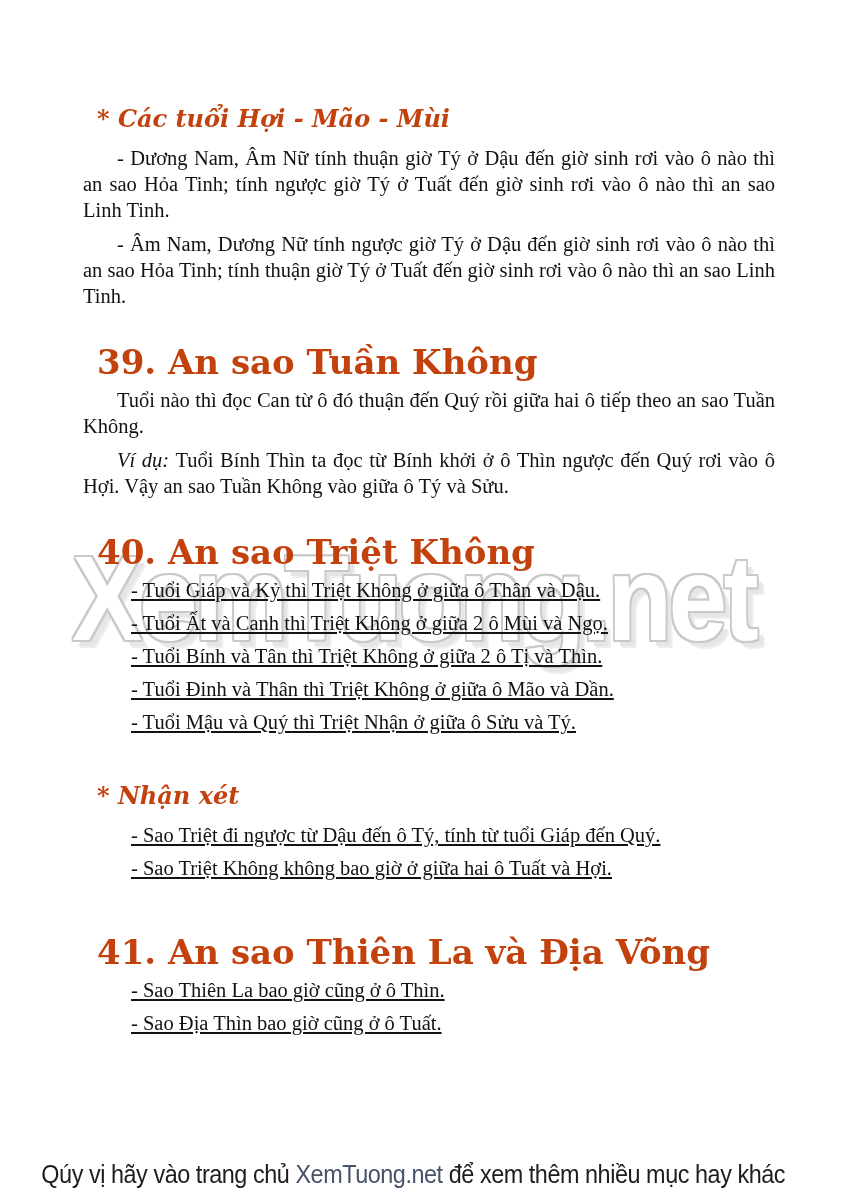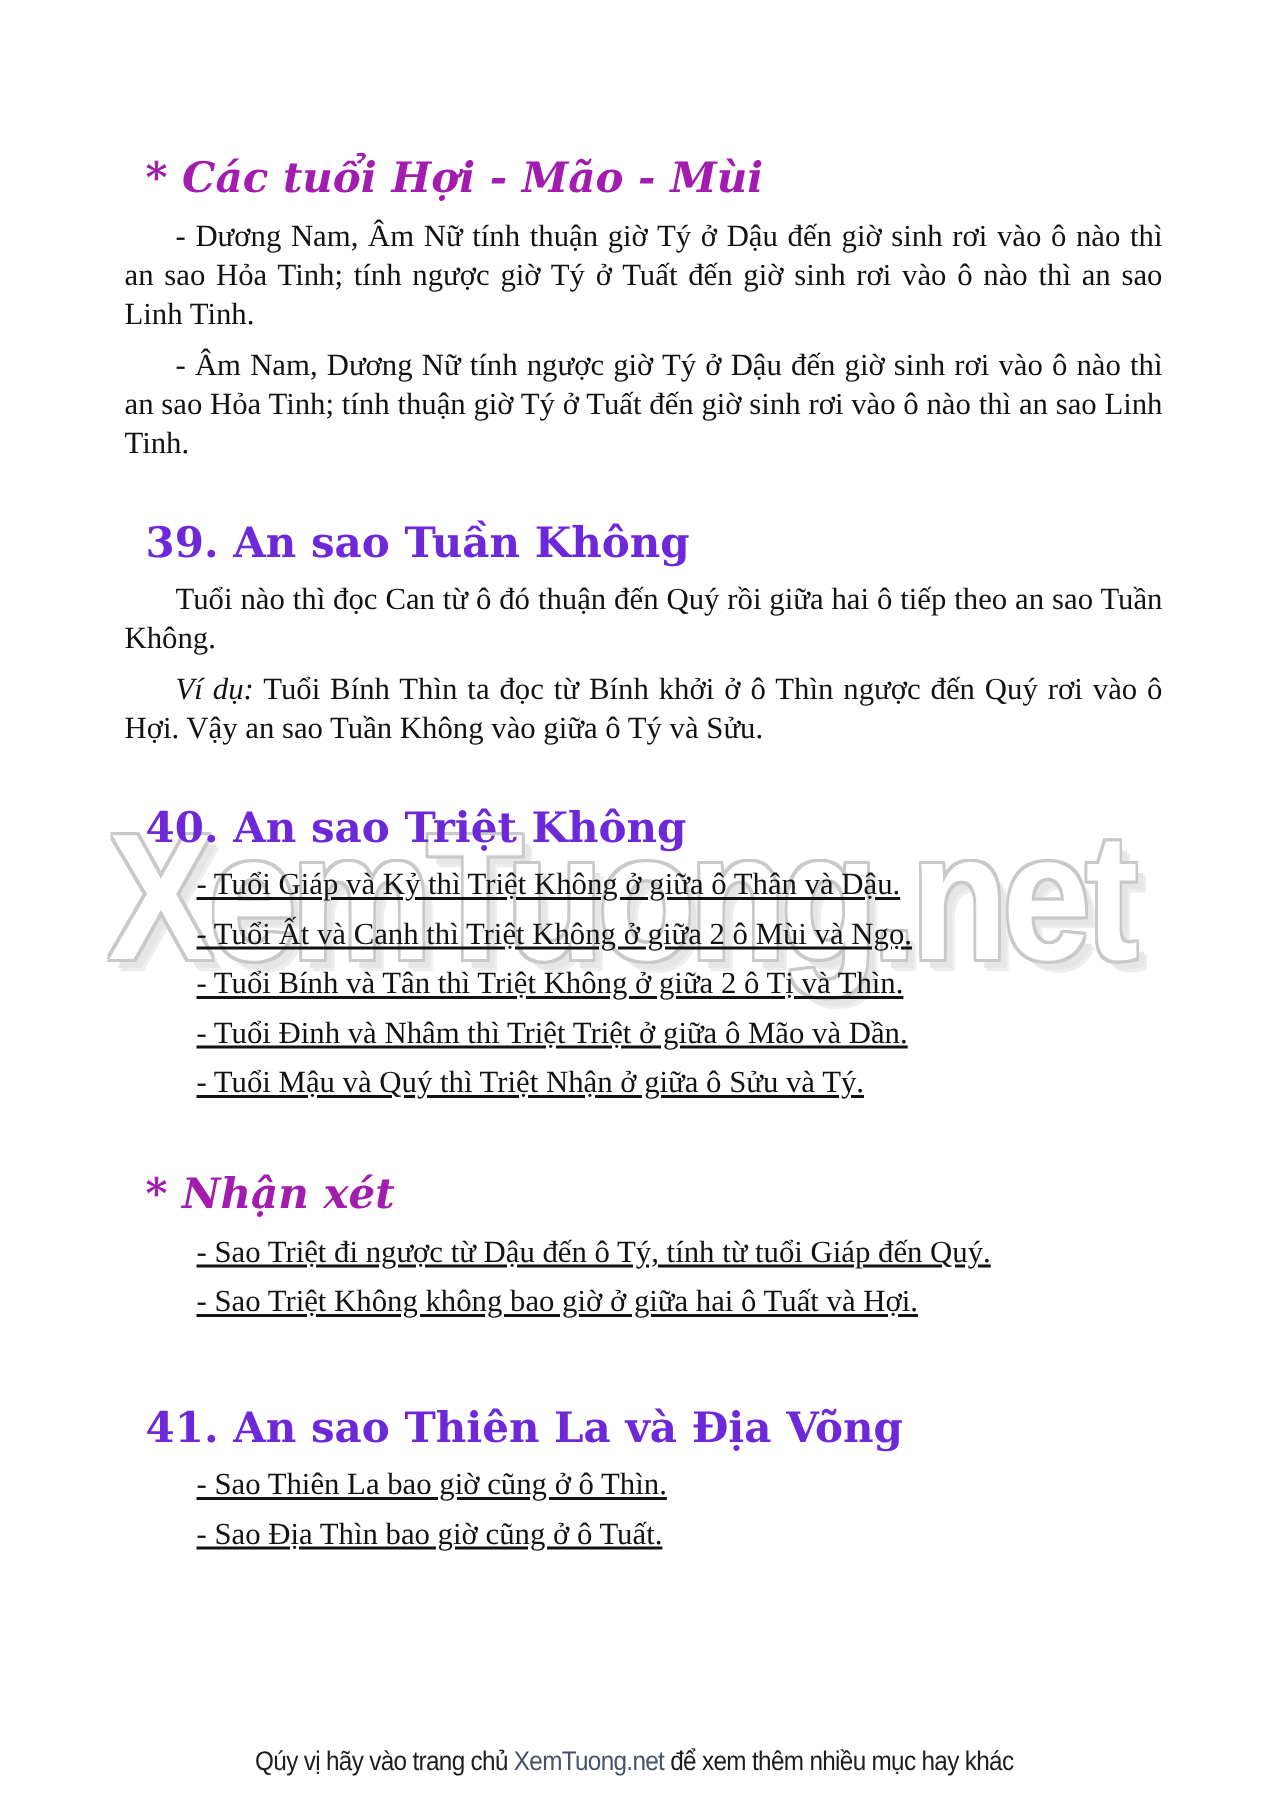--- a/index.html
+++ b/index.html
@@ -40,56 +40,56 @@
     position: relative;
     z-index: 1;
     padding: 104px 75px 0 83px;
     width: 692px;
     font-size: 20.5px;
     line-height: 26px;
   }
   .heading {
     font-family: "DejaVu Serif", serif;
     font-weight: 700;
-    font-size: 28px;
+    font-size: 34px;
     line-height: 30px;
     margin: 38px 0 10px 14px;
-    color: #6d28d9;
+    color: #c2410c;
   }
   .heading.mt-lg { margin-top: 56px; }
   .subheading {
     font-family: "DejaVu Serif", serif;
     font-weight: 700;
     font-style: italic;
-    font-size: 28px;
+    font-size: 24px;
     line-height: 29px;
     margin: 46px 0 12px 14px;
-    color: #a21caf;
+    color: #c2410c;
   }
   .subheading.first { margin-top: 0; }
   .paragraph {
     margin: 8px 0 0 0;
     text-indent: 34px;
     text-align: justify;
   }
   .paragraph .lead-italic { font-style: italic; }
   .list-item {
     margin: 7px 0 0 48px;
     text-decoration: underline;
   }
   
   .footer {
     position: absolute;
     left: 0;
     right: 4px;
     top: 1158px;
     z-index: 1;
-    text-align: center;
+    text-align: left;
     font-family: "Liberation Sans", sans-serif;
-    font-size: 18px;
+    font-size: 26px;
     line-height: 32px;
     letter-spacing: -0.5px;
     white-space: nowrap;
   }
   .footer .squeeze {
     display: inline-block;
     transform: scaleX(0.9);
     transform-origin: center;
   }
   .footer .footer-text { color: #1d1d1f; }
@@ -114,21 +114,21 @@
 
     <p class="paragraph">Tuổi nào thì đọc Can từ ô đó thuận đến Quý rồi giữa hai ô tiếp theo an sao Tuần Không.</p>
 
     <p class="paragraph"><span class="lead-italic">Ví dụ:</span><span> Tuổi Bính Thìn ta đọc từ Bính khởi ở ô Thìn ngược đến Quý rơi vào ô Hợi. Vậy an sao Tuần Không vào giữa ô Tý và Sửu.</span></p>
 
     <div class="heading">40. An sao Triệt Không</div>
 
     <p class="list-item">- Tuổi Giáp và Kỷ thì Triệt Không ở giữa ô Thân và Dậu.</p>
     <p class="list-item">- Tuổi Ất và Canh thì Triệt Không ở giữa 2 ô Mùi và Ngọ.</p>
     <p class="list-item">- Tuổi Bính và Tân thì Triệt Không ở giữa 2 ô Tị và Thìn.</p>
-    <p class="list-item">- Tuổi Đinh và Nhâm thì Triệt Triệt ở giữa ô Mão và Dần.</p>
+    <p class="list-item">- Tuổi Đinh và Thân thì Triệt Không ở giữa ô Mão và Dần.</p>
     <p class="list-item">- Tuổi Mậu và Quý thì Triệt Nhận ở giữa ô Sửu và Tý.</p>
 
     <div class="subheading">* Nhận xét</div>
 
     <p class="list-item">- Sao Triệt đi ngược từ Dậu đến ô Tý, tính từ tuổi Giáp đến Quý.</p>
     <p class="list-item">- Sao Triệt Không không bao giờ ở giữa hai ô Tuất và Hợi.</p>
 
     <div class="heading mt-lg">41. An sao Thiên La và Địa Võng</div>
 
     <p class="list-item">- Sao Thiên La bao giờ cũng ở ô Thìn.</p>

